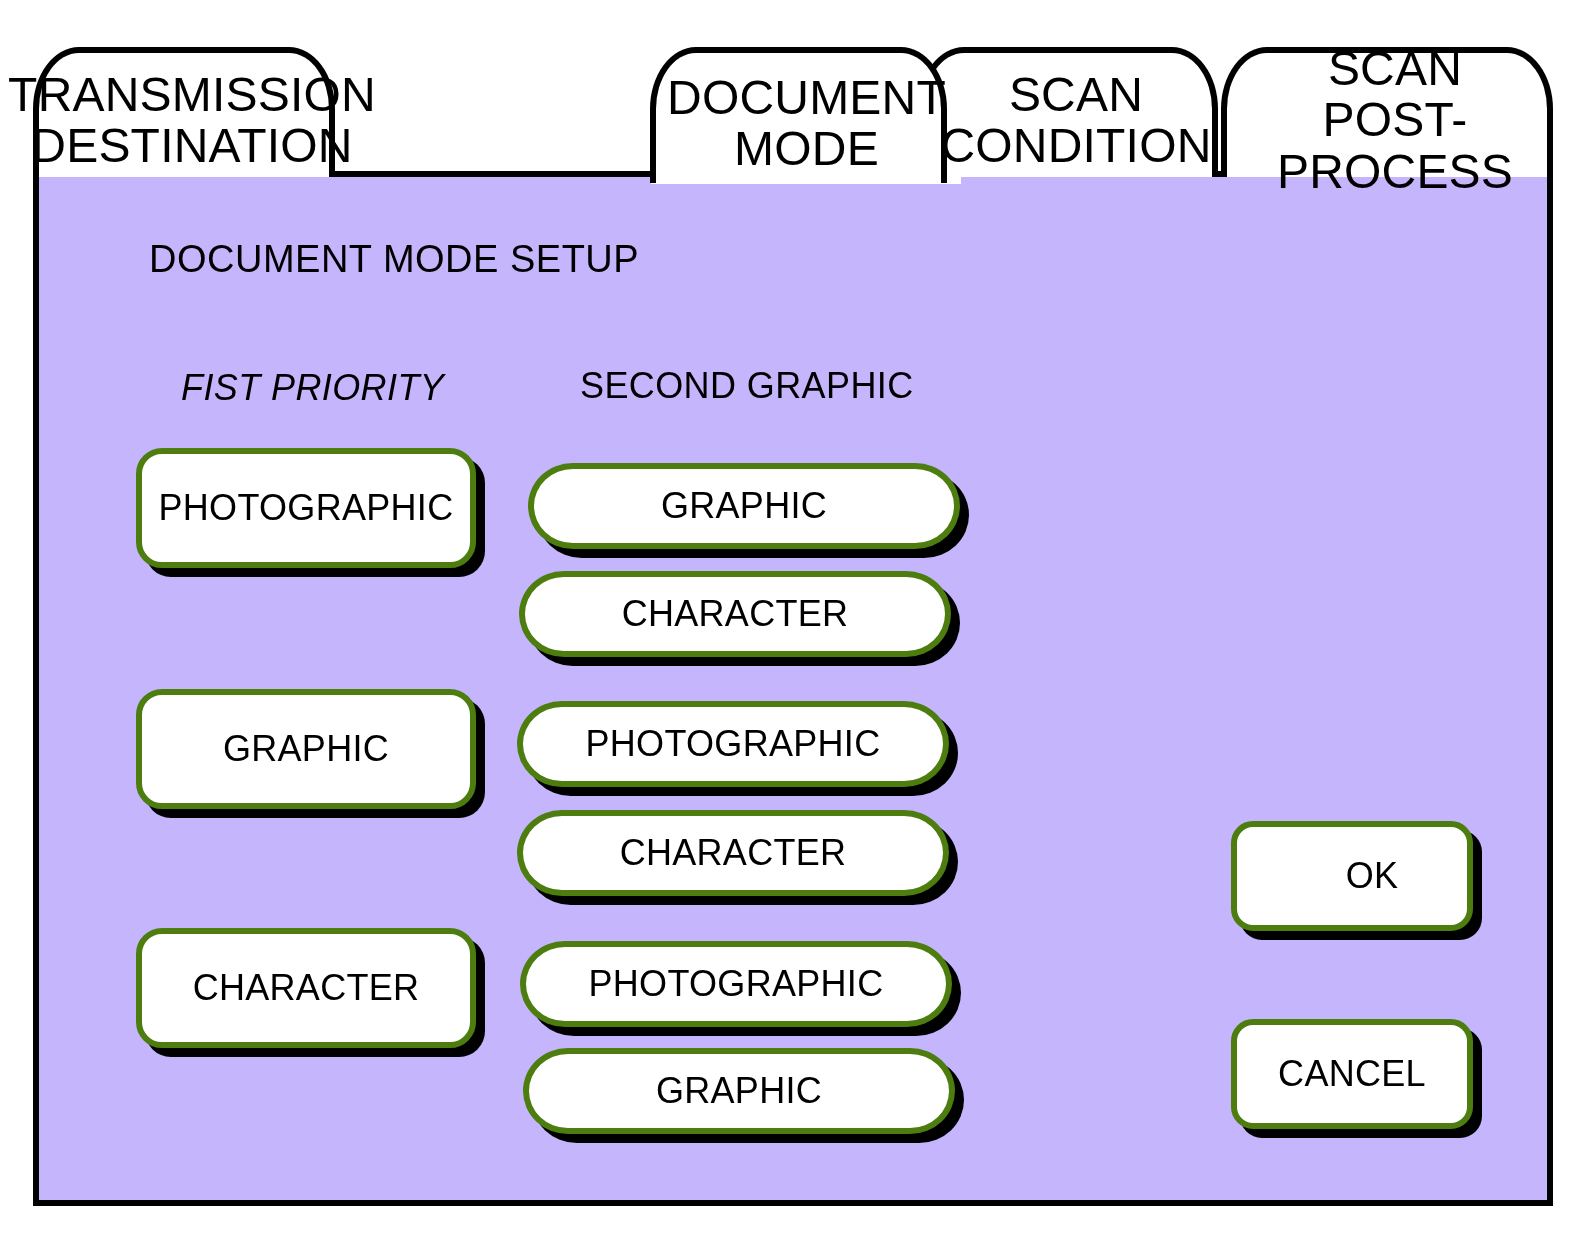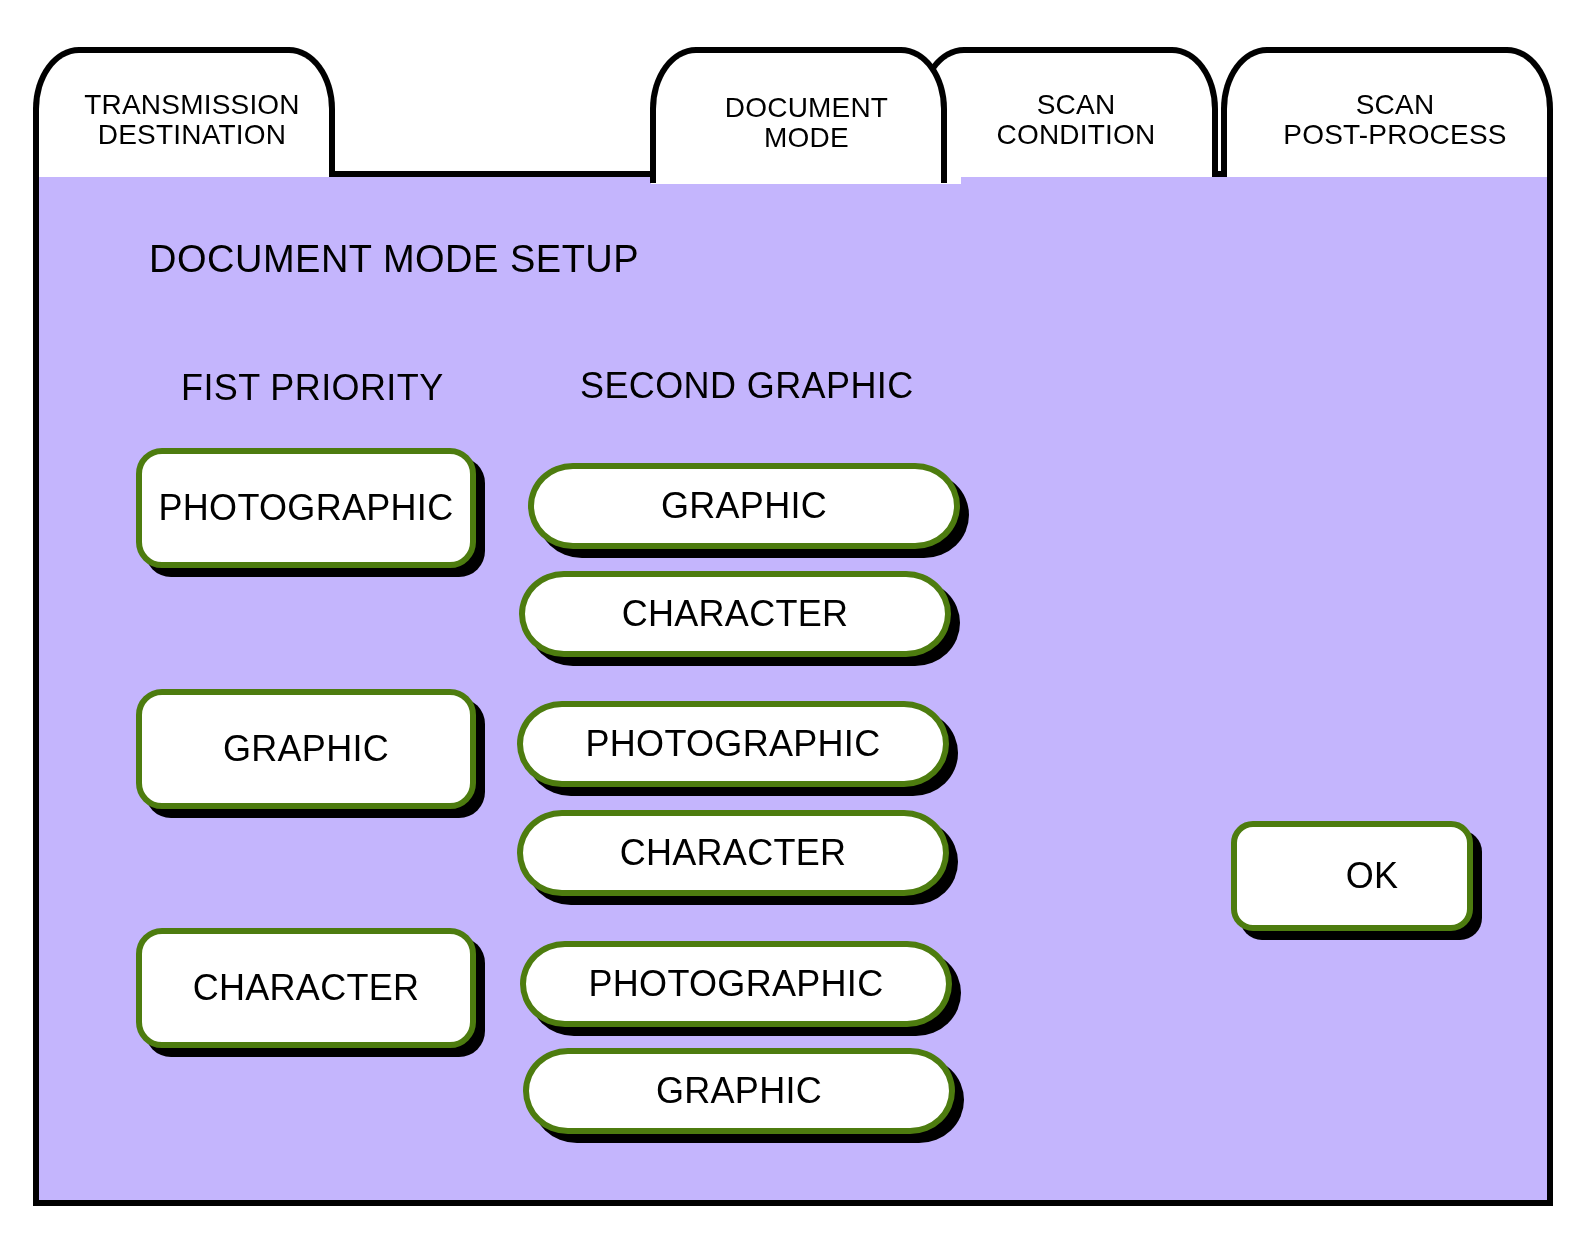--- a/index.html
+++ b/index.html
@@ -46,21 +46,21 @@
     justify-content: center;
     text-align: center;
     z-index: 2;
   }
   .tab.active {
     z-index: 4;
     height: 136px;
   }
 
   .tab-label {
-    font-size: 28px;
+    font-size: 48px;
     line-height: 1.07;
     letter-spacing: 0.2px;
     white-space: pre-line;
     padding: 0 4px;
     transform: translateY(5px);
     margin-left: 16px;
   }
 
   
   .panel {
@@ -93,21 +93,21 @@
     letter-spacing: 0.5px;
     white-space: nowrap;
   }
 
   .col-head {
     position: absolute;
     font-size: 36px;
     letter-spacing: 0.4px;
     white-space: nowrap;
   }
-  .col-head.first  { left: 142px; top: 190px; }
+  .col-head.first  { left: 142px; top: 190px; font-style: italic; }
   .col-head.second { left: 541px; top: 188px; }
 
   
   .btn {
     position: absolute;
     box-sizing: border-box;
     background: #ffffff;
     border: 6px solid #4d7c0f;
     display: flex;
     align-items: center;
@@ -162,20 +162,21 @@
     <div class="btn prio1" style="top: 751px;">CHARACTER</div>
 
     <div class="btn prio2" style="left: 489px; top: 286px;">GRAPHIC</div>
     <div class="btn prio2" style="left: 480px; top: 394px;">CHARACTER</div>
     <div class="btn prio2" style="left: 478px; top: 524px;">PHOTOGRAPHIC</div>
     <div class="btn prio2" style="left: 478px; top: 633px;">CHARACTER</div>
     <div class="btn prio2" style="left: 481px; top: 764px;">PHOTOGRAPHIC</div>
     <div class="btn prio2" style="left: 484px; top: 871px;">GRAPHIC</div>
 
     <div class="btn dialog" style="top: 644px; padding-left: 40px;">OK</div>
+    <div class="btn dialog" style="top: 842px;">CANCEL</div>
 
   </div>
 
   <div class="tabstrip">
     <div class="tab" style="left: 0px; width: 302px;">
       <span class="tab-label">TRANSMISSION
 DESTINATION</span>
     </div>
     <div class="tab active" style="left: 617px; width: 297px;">
       <span class="tab-label">DOCUMENT

